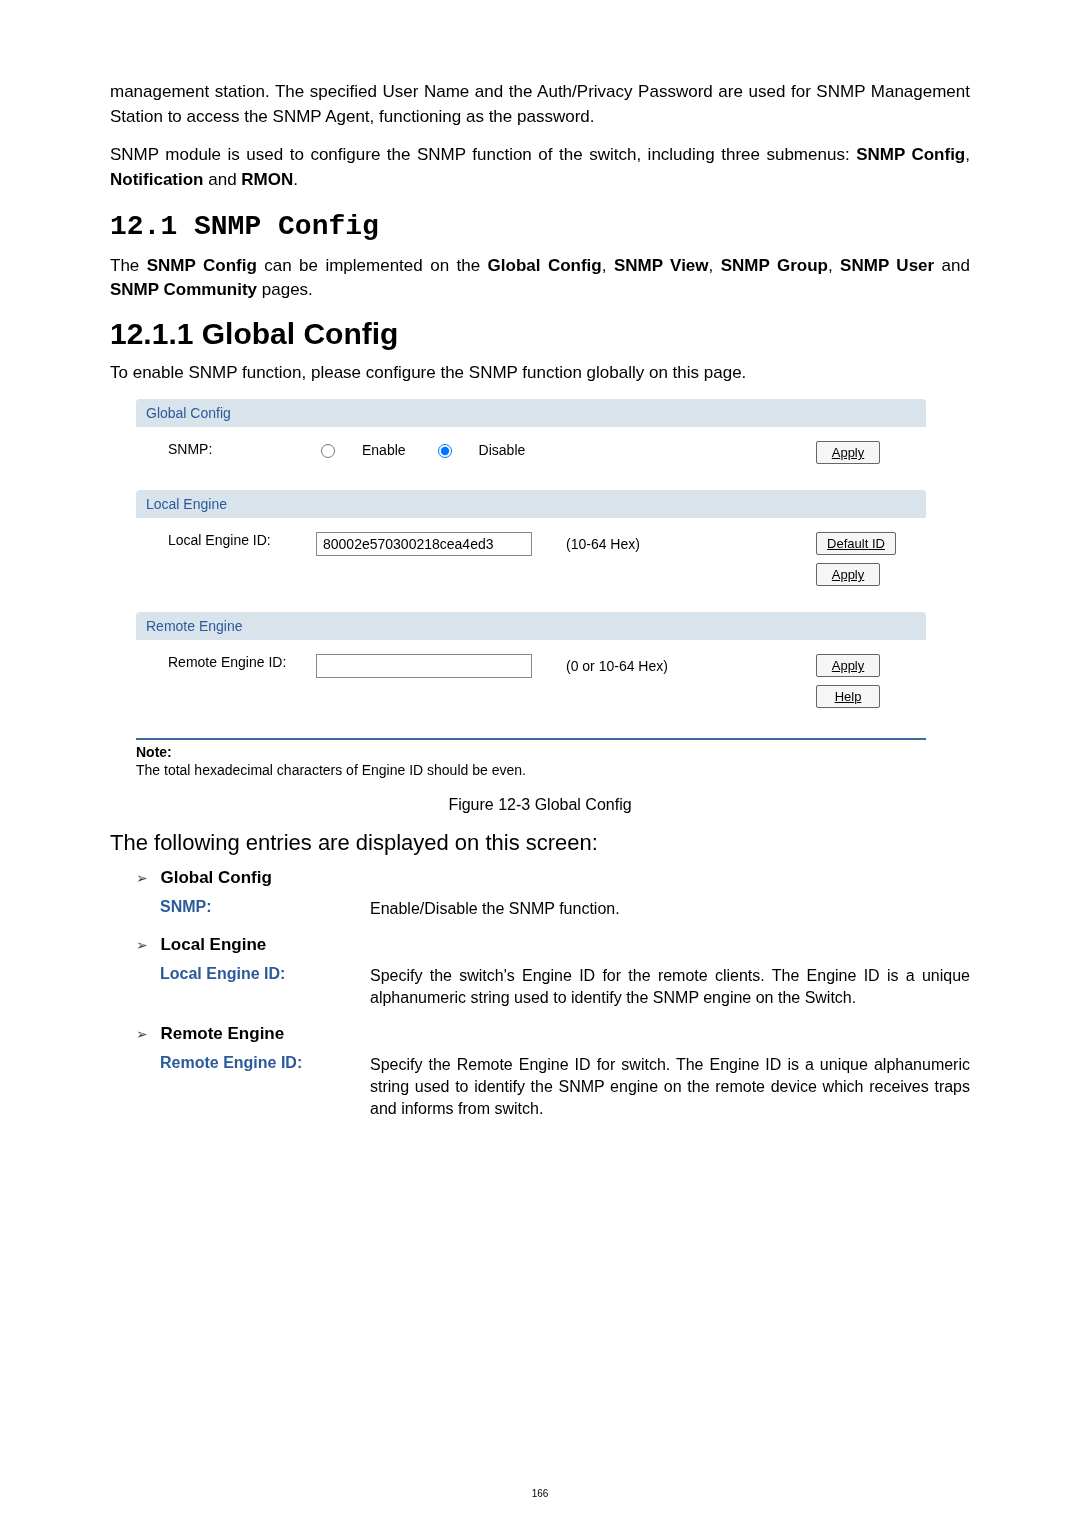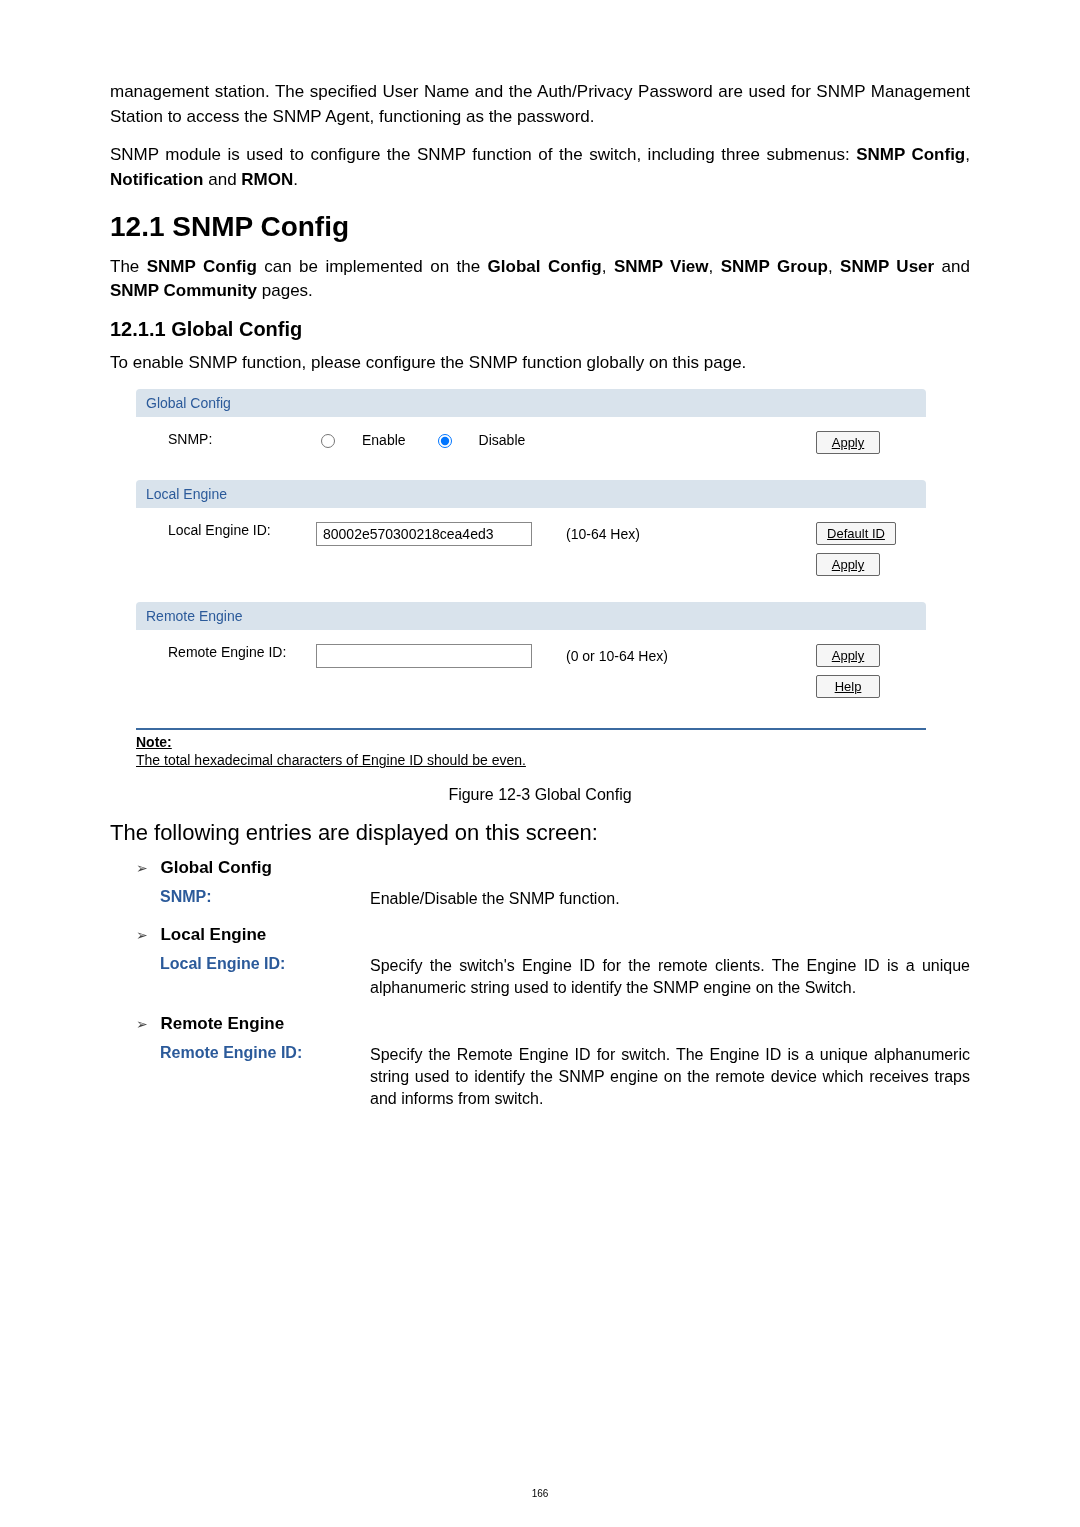--- a/index.html
+++ b/index.html
@@ -19,23 +19,24 @@
   .body-text {
     font-size: 17px;
     line-height: 1.45;
     text-align: justify;
     margin: 0 0 14px 0;
   }
   h2.sec-h {
     font-size: 28px;
     font-weight: bold;
     margin: 18px 0 12px 0;
+    font-family: Liberation Mono, monospace;
   }
   h3.sub-h {
-    font-size: 20px;
+    font-size: 30px;
     font-weight: bold;
     margin: 8px 0 10px 0;
   }
   .bold { font-weight: bold; }
 
   
   .panel {
     margin: 10px 0 0 26px;
     width: 790px;
     font-family: Tahoma, Arial, sans-serif;
@@ -99,21 +100,20 @@
     border: none;
     border-top: 2px solid #3b6aa0;
     margin: 4px 0 4px 0;
     width: 790px;
     margin-left: 26px;
   }
   .note-block {
     margin-left: 26px;
     width: 790px;
     font-size: 14px;
-    text-decoration: underline;
   }
   .note-block .note-title { font-weight: bold; margin: 4px 0 2px 0; }
   .note-block .note-text { margin: 0 0 18px 0; }
 
   .fig-caption {
     text-align: center;
     font-size: 16px;
     margin: 16px 0 16px 0;
   }
 

